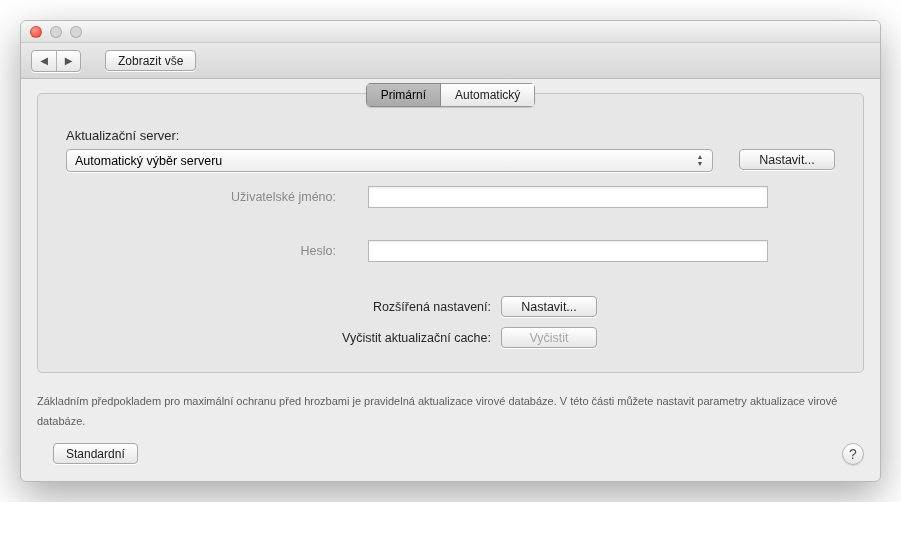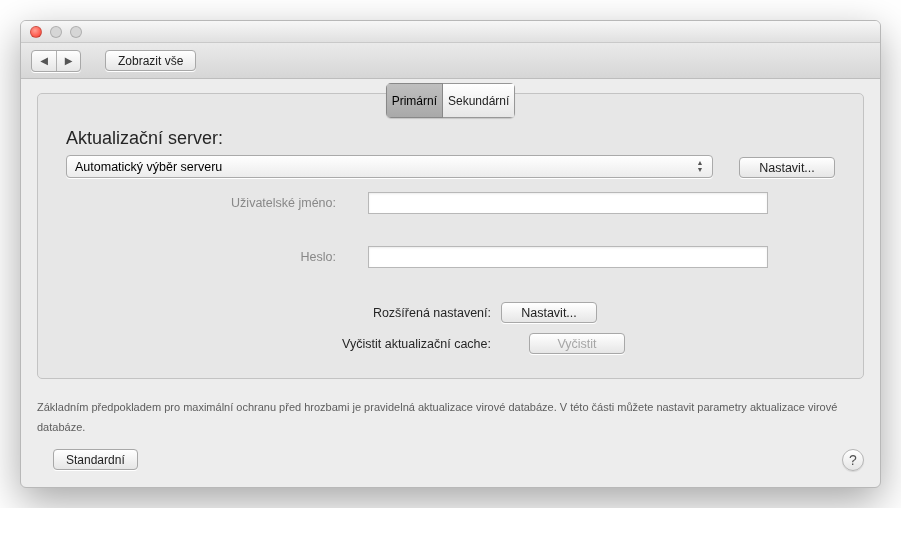--- a/index.html
+++ b/index.html
@@ -100,46 +100,46 @@
     top: -11px; left: 0; right: 0;
     display: flex; justify-content: center;
   }
   .tabgroup {
     display: flex;
     border-radius: 5px;
     overflow: hidden;
     box-shadow: 0 1px 1px rgba(0,0,0,0.15);
   }
   .tab {
-    height: 35px;
-    padding: 0 5px;
+    height: 24px;
+    padding: 0 14px;
     font-size: 12px;
     font-family: inherit;
     border: 1px solid #979797;
     background: linear-gradient(#ffffff, #e6e6e6);
     color: #222;
     cursor: default;
     display: flex; align-items: center;
   }
   .tab.active {
     background: linear-gradient(#bfbfbf, #a9a9a9);
     color: #000;
     border-color: #888;
   }
   .tab + .tab { border-left: none; }
 
   .section-label {
-    font-size: 18px;
+    font-size: 13px;
     color: #262626;
     margin-bottom: 6px;
   }
   .row {
     display: flex;
     gap: 26px;
-    align-items: flex-end;
+    align-items: flex-start;
     margin-bottom: 12px;
   }
   .select {
     flex: 1;
     height: 23px;
     border: 1px solid #aaa;
     border-radius: 4px;
     background: linear-gradient(#ffffff, #ececec);
     display: flex; align-items: center;
     padding: 0 22px 0 8px;
@@ -193,21 +193,21 @@
     min-width: 96px;
     padding: 0 14px;
     border: 1px solid #a8a8a8;
     border-radius: 4px;
     background: linear-gradient(#ffffff, #e6e6e6);
     font-family: inherit;
     font-size: 12.5px;
     box-shadow: 0 1px 0 #fff;
     color: #222;
   }
-  .pushbtn.disabled { color: #a6a6a6; margin-left: 28px; }
+  .pushbtn.disabled { color: #a6a6a6; }
 
   .helptext {
     font-size: 11px;
     color: #5d5d5d;
     margin-top: 18px;
     line-height: 20px;
   }
   .footer {
     margin-top: 12px;
     display: flex;
@@ -249,21 +249,21 @@
     </div>
     <button class="btn">Zobrazit vše</button>
   </div>
 
   <div class="content">
 
     <div class="tabpane">
       <div class="tabs">
         <div class="tabgroup">
           <button class="tab active">Primární</button>
-          <button class="tab">Sekundární</button>
+          <button class="tab">Automatický</button>
         </div>
       </div>
 
       <div class="section-label">Aktualizační server:</div>
       <div class="row">
         <div class="select">
           <span>Automatický výběr serveru</span>
           <span class="arrows">
               <span>▲</span>
               <span>▼</span>

